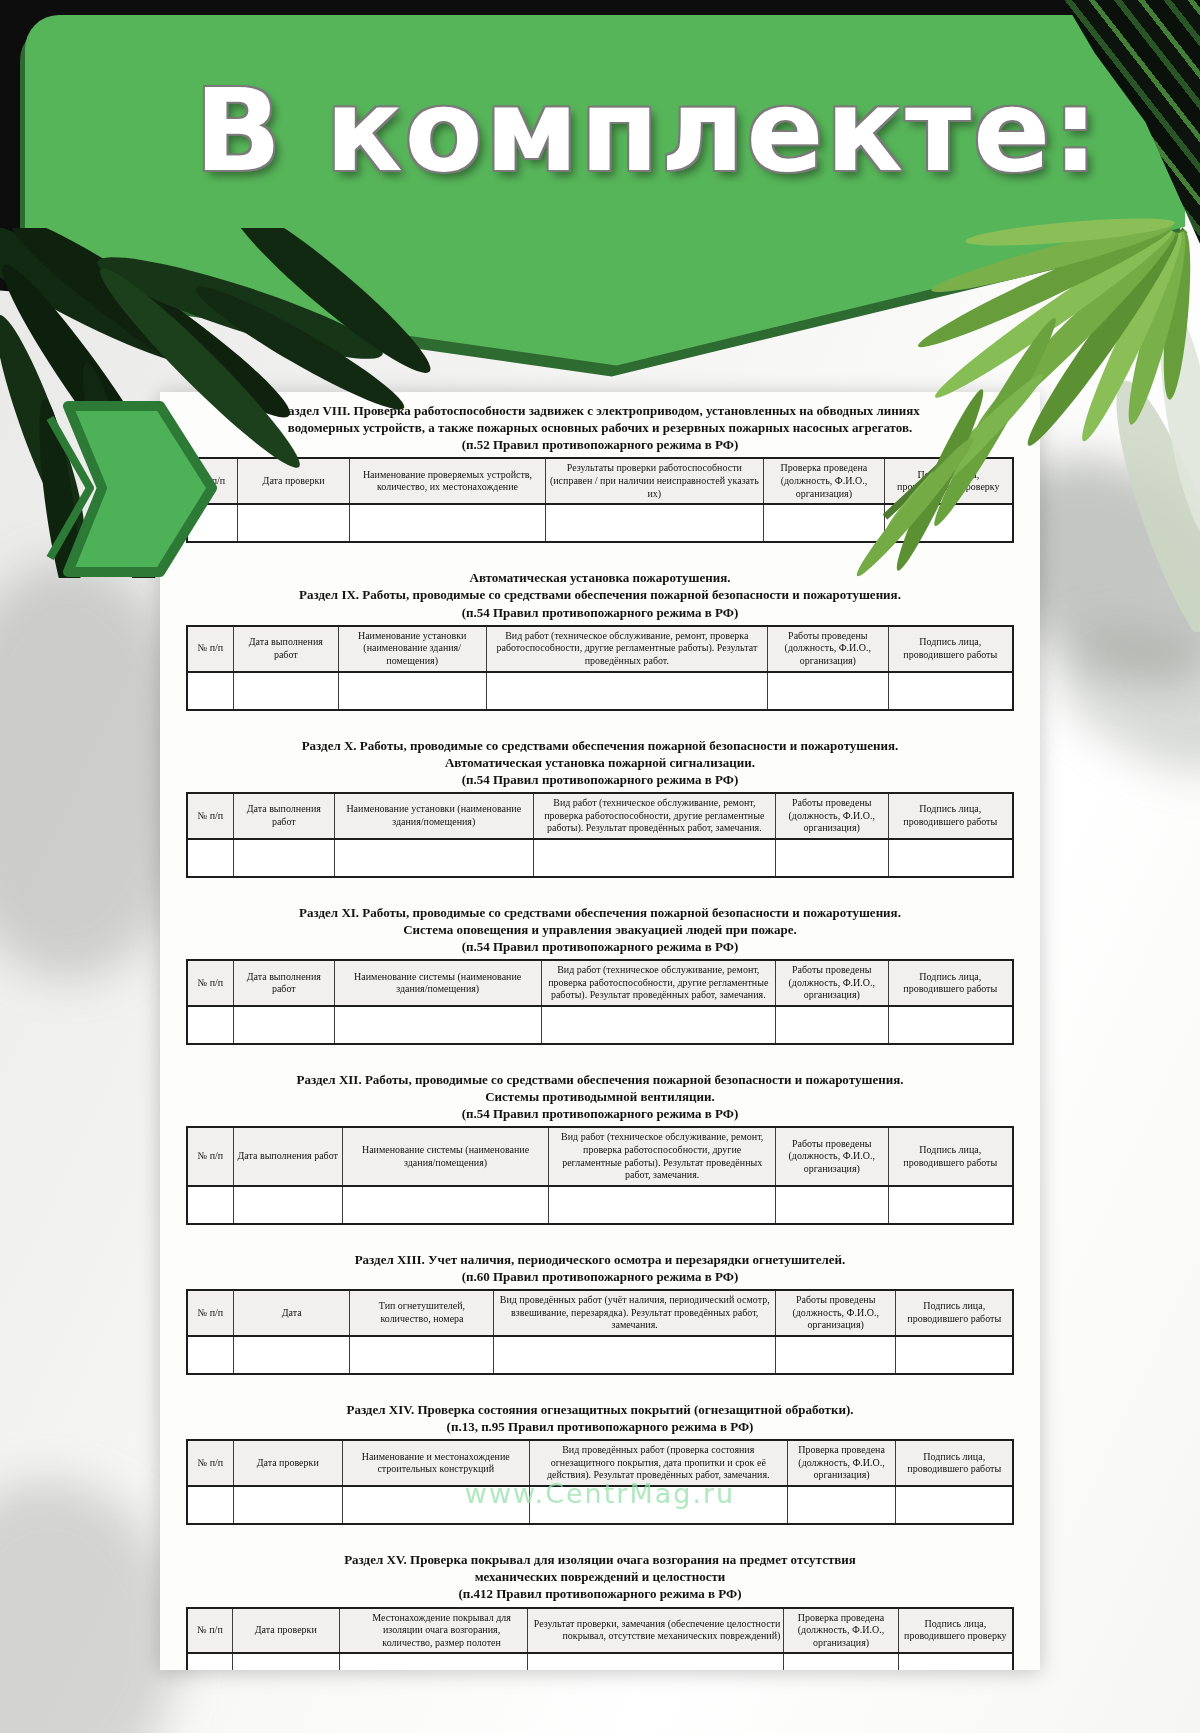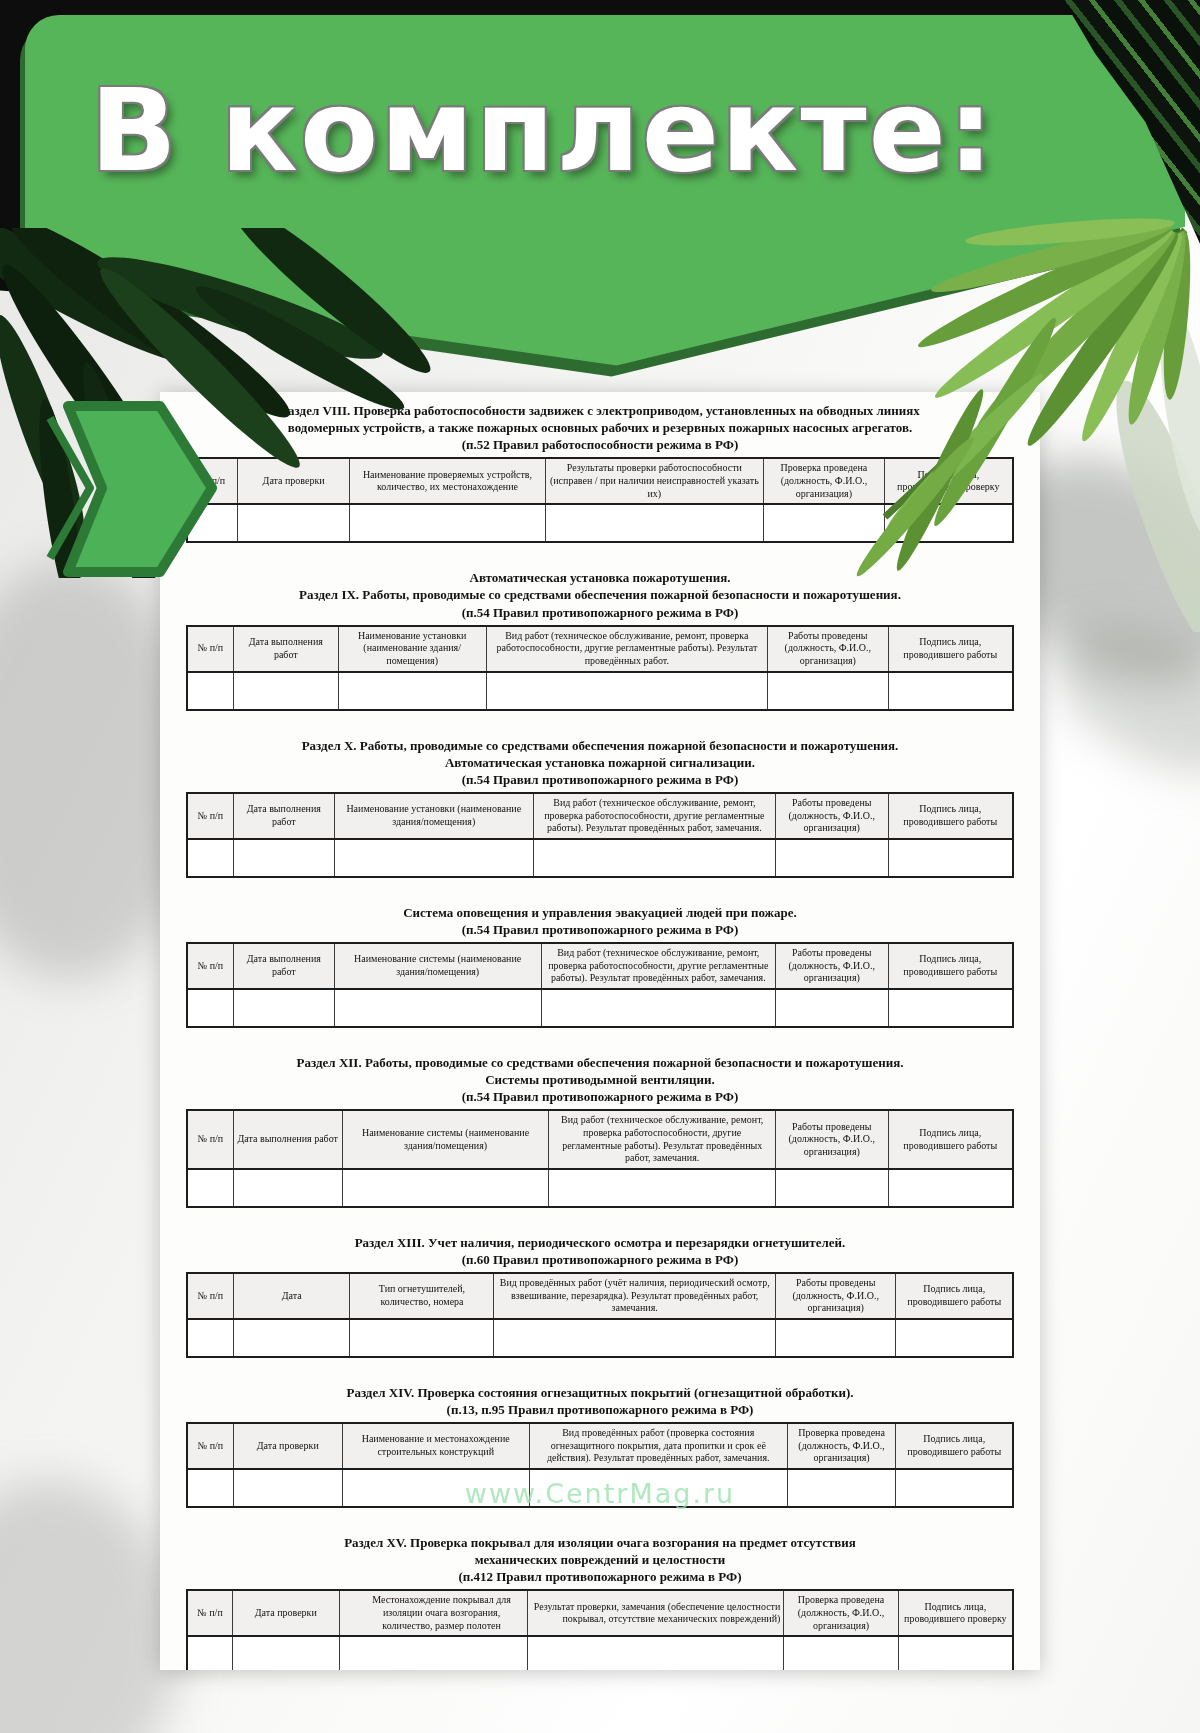--- a/index.html
+++ b/index.html
@@ -14,21 +14,21 @@
   .blob4{left:1050px;top:640px;width:220px;height:120px;background:rgba(130,135,125,.3);transform:rotate(25deg);}
 
   
   .black-top{position:absolute;left:0;top:0;width:1200px;height:330px;background:#0d0d0d;z-index:3;
     clip-path:polygon(0 0,100% 0,100% 62%,62% 100%,28% 96%,0 88%);}
   
   .banner-3d,.banner{position:absolute;left:25px;top:15px;width:1160px;height:365px;border-radius:34px;
     clip-path:polygon(0 0,100% 0,100% 58%,90% 66%,51% 96%,9% 77%,0 77%);}
   .banner-3d{left:20px;top:26px;background:#2e6b31;z-index:4;}
   .banner{background:#57b559;z-index:5;}
-  .banner-title{position:absolute;left:90px;top:64px;width:1010px;text-align:left;z-index:6;
+  .banner-title{position:absolute;left:90px;top:64px;width:1010px;text-align:right;z-index:6;
     font-family:"DejaVu Sans",sans-serif;font-weight:bold;font-size:114px;letter-spacing:2px;color:#ffffff;
     text-shadow:-2px -2px 0 #7a7a7a,2px -2px 0 #7a7a7a,-2px 2px 0 #7a7a7a,2px 2px 0 #7a7a7a,5px 6px 8px rgba(0,0,0,.4);}
   
   .dark-corner{position:absolute;left:1005px;top:0;width:195px;height:265px;z-index:7;
     background:repeating-linear-gradient(52deg,#0a100a 0 15px,#2a5526 15px 21px,#0d130d 21px 34px,#447f38 34px 39px);
     clip-path:polygon(30% 0,100% 0,100% 92%,72% 46%,46% 20%);}
   .leaves{position:absolute;z-index:8;}
   .chevron{position:absolute;left:38px;top:396px;z-index:9;}
 
   
@@ -55,21 +55,21 @@
   <div class="blob blob2"></div>
   <div class="blob blob3"></div>
   <div class="blob blob4"></div>
 
   <div class="page">
     <div>
   <div class="section">
     <div class="section-title">
             <div>Раздел VIII. Проверка работоспособности задвижек с электроприводом, установленных на обводных линиях</div>
             <div>водомерных устройств, а также пожарных основных рабочих и резервных пожарных насосных агрегатов.</div>
-            <div>(п.52 Правил работоспособности режима в РФ)</div>
+            <div>(п.52 Правил противопожарного режима в РФ)</div>
           </div>
     <table class="journal">
       <thead>
               <tr>
                 <th style="width: 5.5%;">№ п/п</th>
                 <th style="width: 13.5%;">Дата проверки</th>
                 <th style="width: 24%;">Наименование проверяемых устройств, количество, их местонахождение</th>
                 <th style="width: 27%;">Результаты проверки работоспособности (исправен / при наличии неисправностей указать их)</th>
                 <th style="width: 14.5%;">Проверка проведена (должность, Ф.И.О., организация)</th>
                 <th style="width: 15.5%;">Подпись лица, проводившего проверку</th>
@@ -143,20 +143,21 @@
                 <td></td>
                 <td></td>
                 <td></td>
               </tr>
             </tbody>
     </table>
   </div>
 
   <div class="section">
     <div class="section-title">
+            <div>Раздел XI. Работы, проводимые со средствами обеспечения пожарной безопасности и пожаротушения.</div>
             <div>Система оповещения и управления эвакуацией людей при пожаре.</div>
             <div>(п.54 Правил противопожарного режима в РФ)</div>
           </div>
     <table class="journal">
       <thead>
               <tr>
                 <th style="width: 5%;">№ п/п</th>
                 <th style="width: 12%;">Дата выполнения работ</th>
                 <th style="width: 25.5%;">Наименование системы (наименование здания/помещения)</th>
                 <th style="width: 29%;">Вид работ (техническое обслуживание, ремонт, проверка работоспособности, другие регламентные работы). Результат проведённых работ, замечания.</th>

